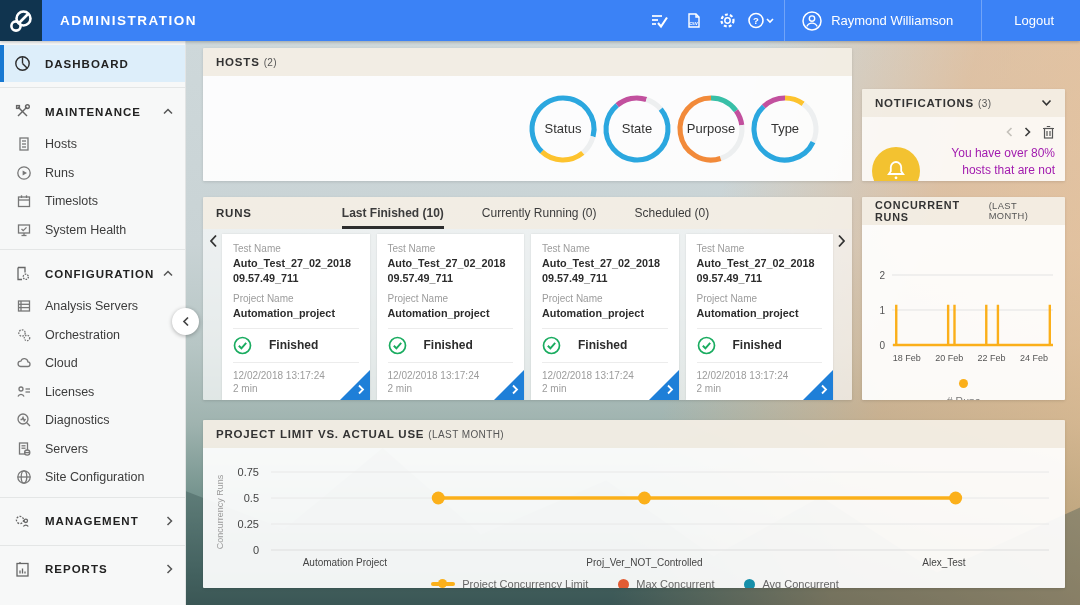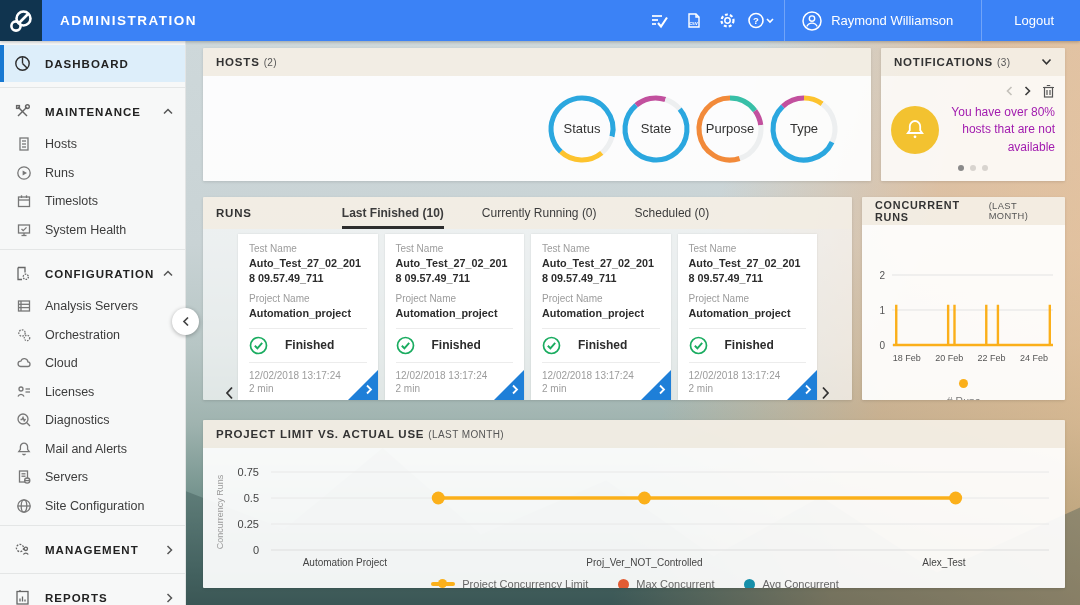--- a/index.html
+++ b/index.html
@@ -50,38 +50,38 @@
   .panel-body { flex:1; background:rgba(255,255,255,.93); position:relative; }
 
   
   .hosts-panel { flex:1; }
   .hosts-body { display:flex; align-items:center; justify-content:flex-end; padding:0 30px; }
   .donut { position:relative; width:74px; height:74px; }
   .donut svg { position:absolute; inset:0; }
   .donut-label { position:absolute; inset:0; display:flex; align-items:center; justify-content:center; font-size:13px; color:#333; }
 
   
-  .notif-panel { width:184px; flex:0 0 auto; }
+  .notif-panel { width:203px; flex:0 0 auto;margin-top:41px; }
   .notif-header-chev { margin-left:auto; cursor:pointer; display:flex; }
   .notif-body { padding:6px 10px 4px; background:rgba(252,250,247,.95); }
   .notif-controls { display:flex; justify-content:flex-end; align-items:center; gap:11px; height:18px; }
   .notif-content { display:flex; align-items:center; gap:10px; margin-top:4px; }
   .bell-circle { width:48px; height:48px; border-radius:50%; background:#f3c230; display:flex; align-items:center; justify-content:center; flex:0 0 auto; }
   .notif-msg { font-size:12px; color:#a21caf; line-height:1.45;text-align:right; }
   .notif-dots { display:flex; justify-content:center; gap:6px; margin-top:9px; }
   .notif-dots span { width:6px; height:6px; border-radius:50%; background:#d8d4cf; cursor:pointer; }
   .notif-dots span.on { background:#8a8a8a; }
 
   
   .runs-panel { flex:1; }
   .runs-header { gap:0; }
   .runs-tabs { display:flex; margin-left:90px; gap:38px; height:100%; }
   .runs-tab { display:flex; align-items:center; font-size:12px; color:#3c3c3c; cursor:pointer; border-bottom:3px solid transparent; padding-top:2px; }
   .runs-tab.active { font-weight:bold; border-bottom-color:#2d2d2d; }
-  .runs-body { display:flex; align-items:flex-end; background:rgba(255,255,255,.65); padding:5px 18px; }
+  .runs-body { display:flex; align-items:flex-start; background:rgba(255,255,255,.65); padding:5px 2px; }
   .car-arrow { width:17px; display:flex; align-items:center; justify-content:center; cursor:pointer; color:#333; }
   .cards { flex:1; display:grid; grid-template-columns:repeat(4,1fr); gap:7px; }
   .run-card { position:relative; background:#fff; box-shadow:0 0 2px rgba(0,0,0,.10); padding:9px 11px 6px; overflow:hidden; }
   .fld-label { font-size:10px; color:#9c9c9c; }
   .fld-value { font-size:10.8px; font-weight:bold; color:#2c2c2c; line-height:1.35; margin-top:2px; word-wrap:break-word; }
   .card-hr { border:none; border-top:1px solid #ececec; margin:7px 0 0; }
   .status-row { display:flex; align-items:center; gap:17px; margin-top:7px; }
   .status-text { font-size:12px; font-weight:bold; color:#2c2c2c; }
   .ts { font-size:10px; color:#9c9c9c; margin-top:7px; }
   .dur { font-size:10px; color:#9c9c9c; margin-top:2px; }
@@ -294,29 +294,20 @@
     </div>
     <div class="side-sub">
       <svg width="16" height="16" viewBox="0 0 16 16">
           <g stroke="#777" stroke-width="1.3" fill="none">
             <circle cx="7" cy="7" r="5"></circle>
             <line x1="10.8" y1="10.8" x2="14" y2="14"></line>
             <polyline points="4.5,7.5 6,7.5 7,5.5 8.2,8.8 9.5,7"></polyline>
           </g>
         </svg>
       <span class="lbl">Diagnostics</span>
-    </div>
-    <div class="side-sub">
-      <svg width="16" height="16" viewBox="0 0 16 16">
-          <g stroke="#777" stroke-width="1.3" fill="none">
-            <path d="M8 2.2 a3.6 3.6 0 0 1 3.6 3.6 v2.6 l1.6 2.2 h-10.4 l1.6-2.2 v-2.6 a3.6 3.6 0 0 1 3.6-3.6 z"></path>
-            <path d="M6.6 12.8 a1.5 1.5 0 0 0 2.8 0"></path>
-          </g>
-        </svg>
-      <span class="lbl">Mail and Alerts</span>
     </div>
     <div class="side-sub">
       <svg width="16" height="16" viewBox="0 0 16 16">
           <g stroke="#777" stroke-width="1.3" fill="none">
             <rect x="3.5" y="2" width="8" height="11"></rect>
             <line x1="5.5" y1="4.8" x2="9.5" y2="4.8"></line>
             <line x1="5.5" y1="7.2" x2="9.5" y2="7.2"></line>
             <circle cx="11.2" cy="11.6" r="2.6" fill="#f7f8f8"></circle>
             <line x1="8.6" y1="11.6" x2="13.8" y2="11.6"></line>
           </g>

